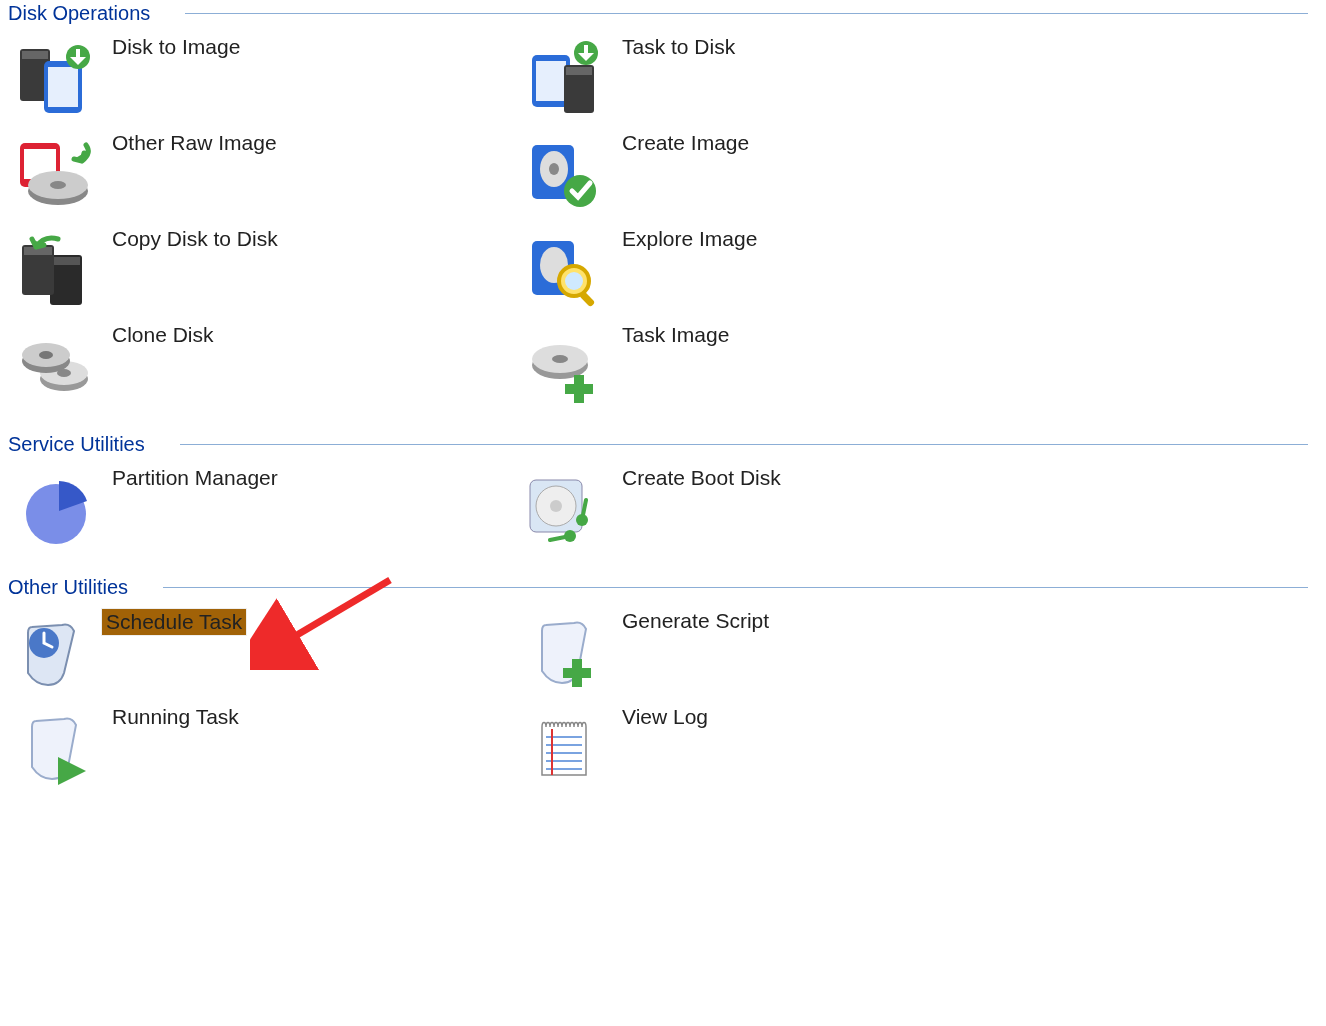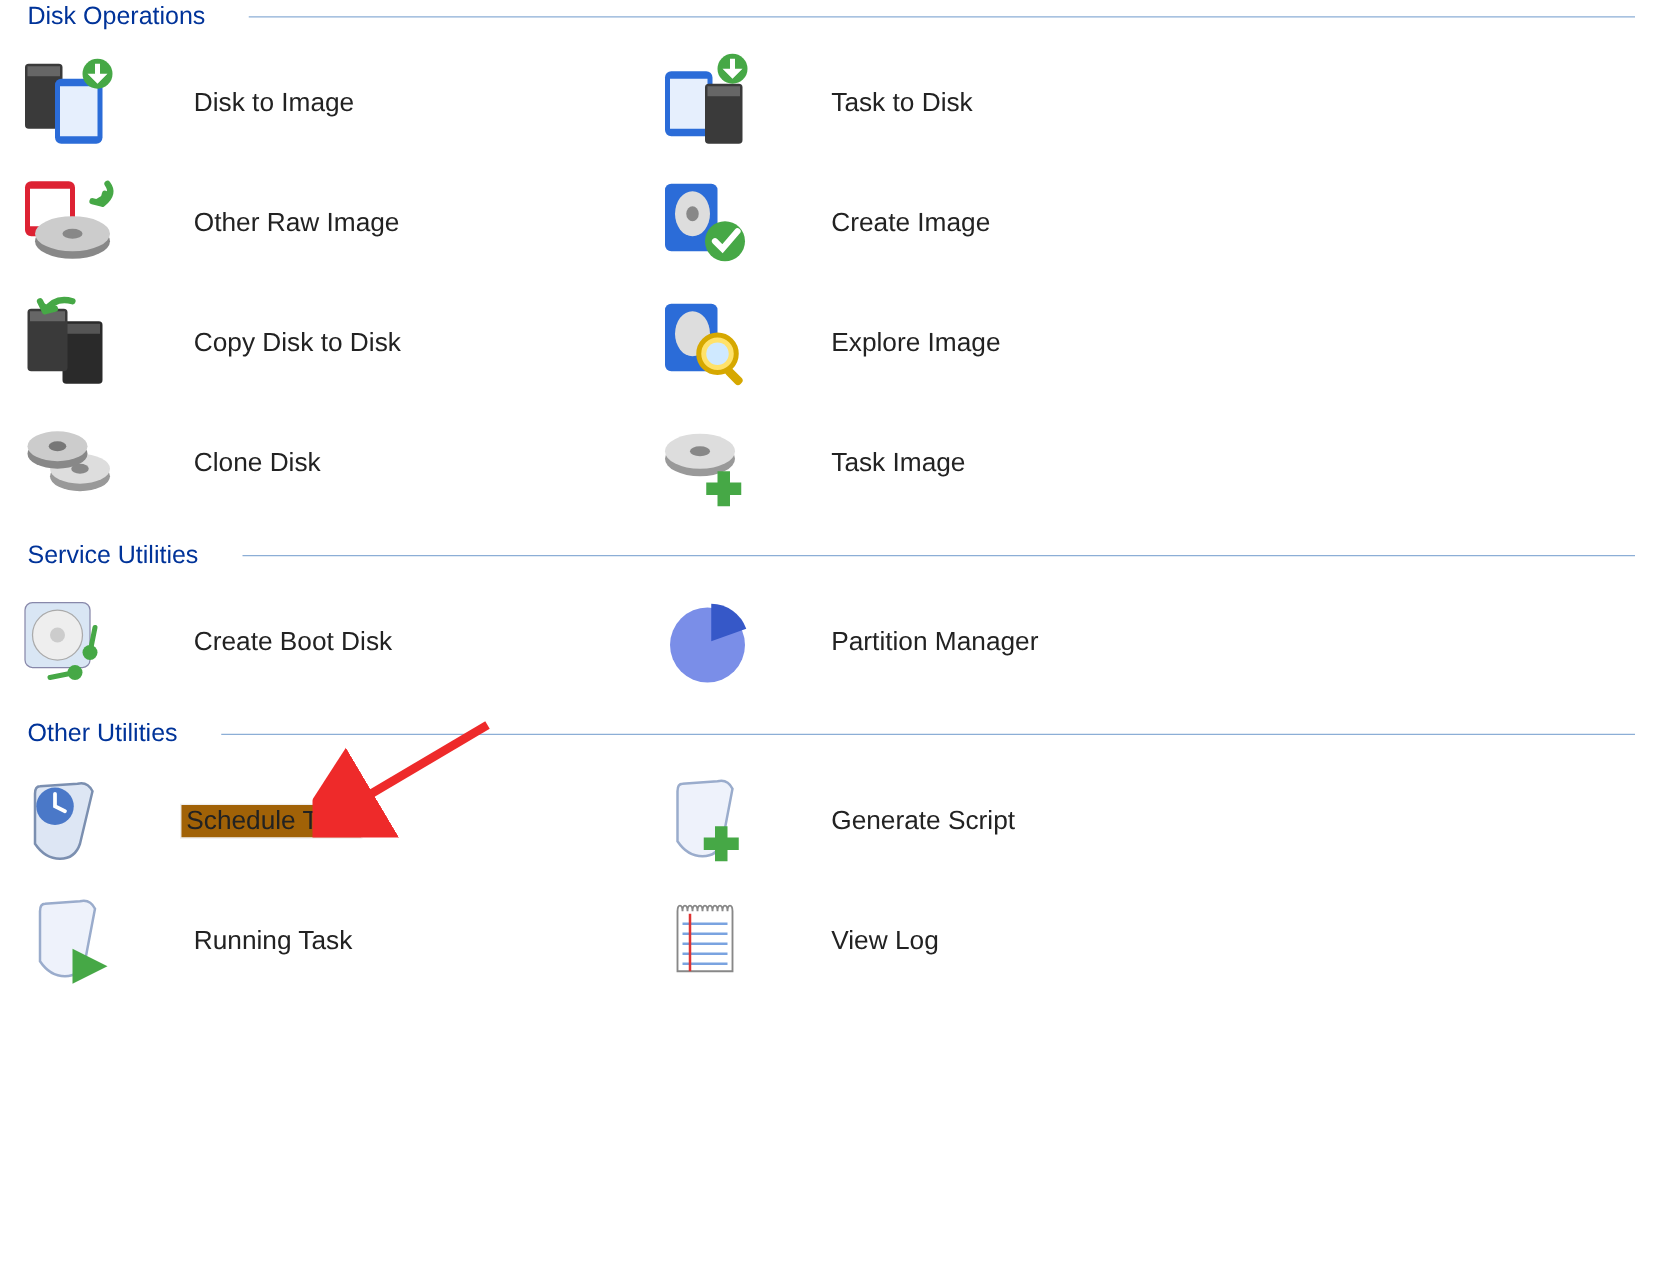--- a/index.html
+++ b/index.html
@@ -9,44 +9,43 @@
     height: 1026px;
     font-family: "Segoe UI", Tahoma, sans-serif;
     font-size: 20px;
     background: #fff;
     color: #222;
     overflow: hidden;
   }
   .section-header {
     display: flex;
     align-items: center;
-    padding: 2px 18px 4px 22px;
+    padding: 2px 18px 4px 8px;
     color: #003399;
     font-size: 20px;
     gap: 25px;
   }
   .section-header .rule {
     flex: 1 1 auto;
     height: 1px;
     background: #8caed6;
     margin-left: 10px;
   }
   .grid {
     display: grid;
     grid-template-columns: 510px 1fr;
     column-gap: 0;
     padding: 6px 0 12px 6px;
   }
   .item {
     display: flex;
-    align-items: center;
+    align-items: flex-start;
     height: 96px;
     cursor: pointer;
     padding-left: 4px;
-    gap: 43px;
   }
   .item .icon {
     width: 92px;
     height: 92px;
     display: flex;
     align-items: center;
     justify-content: center;
   }
   .item .label {
     padding-left: 10px;
@@ -186,39 +185,39 @@
 
 <div class="section-header">
   <span>Service Utilities</span>
   <span class="rule"></span>
 </div>
 <div class="grid">
 
   <div class="item">
     <span class="icon">
       <svg width="84" height="84" viewBox="0 0 84 84">
+        <circle cx="42" cy="44" r="30" fill="#7a8ee8"></circle>
+        <path d="M42 44 L42 14 A30 30 0 0 1 70 34 Z" fill="#3658c8" transform="translate(3,-3)"></path>
+      </svg>
+    </span>
+    <span class="label">Partition Manager</span>
+  </div>
+
+  <div class="item">
+    <span class="icon">
+      <svg width="84" height="84" viewBox="0 0 84 84">
         <rect x="6" y="10" width="52" height="52" rx="6" fill="#d9e6f4" stroke="#88a" stroke-width="1"></rect>
         <circle cx="32" cy="36" r="20" fill="#eee" stroke="#aaa"></circle>
         <circle cx="32" cy="36" r="6" fill="#ccc"></circle>
         <circle cx="58" cy="50" r="6" fill="#46a846"></circle>
         <circle cx="46" cy="66" r="6" fill="#46a846"></circle>
         <path d="M58 50 L62 30 M46 66 L26 70" stroke="#46a846" stroke-width="4" stroke-linecap="round"></path>
       </svg>
     </span>
     <span class="label">Create Boot Disk</span>
-  </div>
-
-  <div class="item">
-    <span class="icon">
-      <svg width="84" height="84" viewBox="0 0 84 84">
-        <circle cx="42" cy="44" r="30" fill="#7a8ee8"></circle>
-        <path d="M42 44 L42 14 A30 30 0 0 1 70 34 Z" fill="#3658c8" transform="translate(3,-3)"></path>
-      </svg>
-    </span>
-    <span class="label">Partition Manager</span>
   </div>
 </div>
 
 <div class="section-header">
   <span>Other Utilities</span>
   <span class="rule"></span>
 </div>
 <div class="grid" style="position:relative;">
 
   <div class="item highlight">

